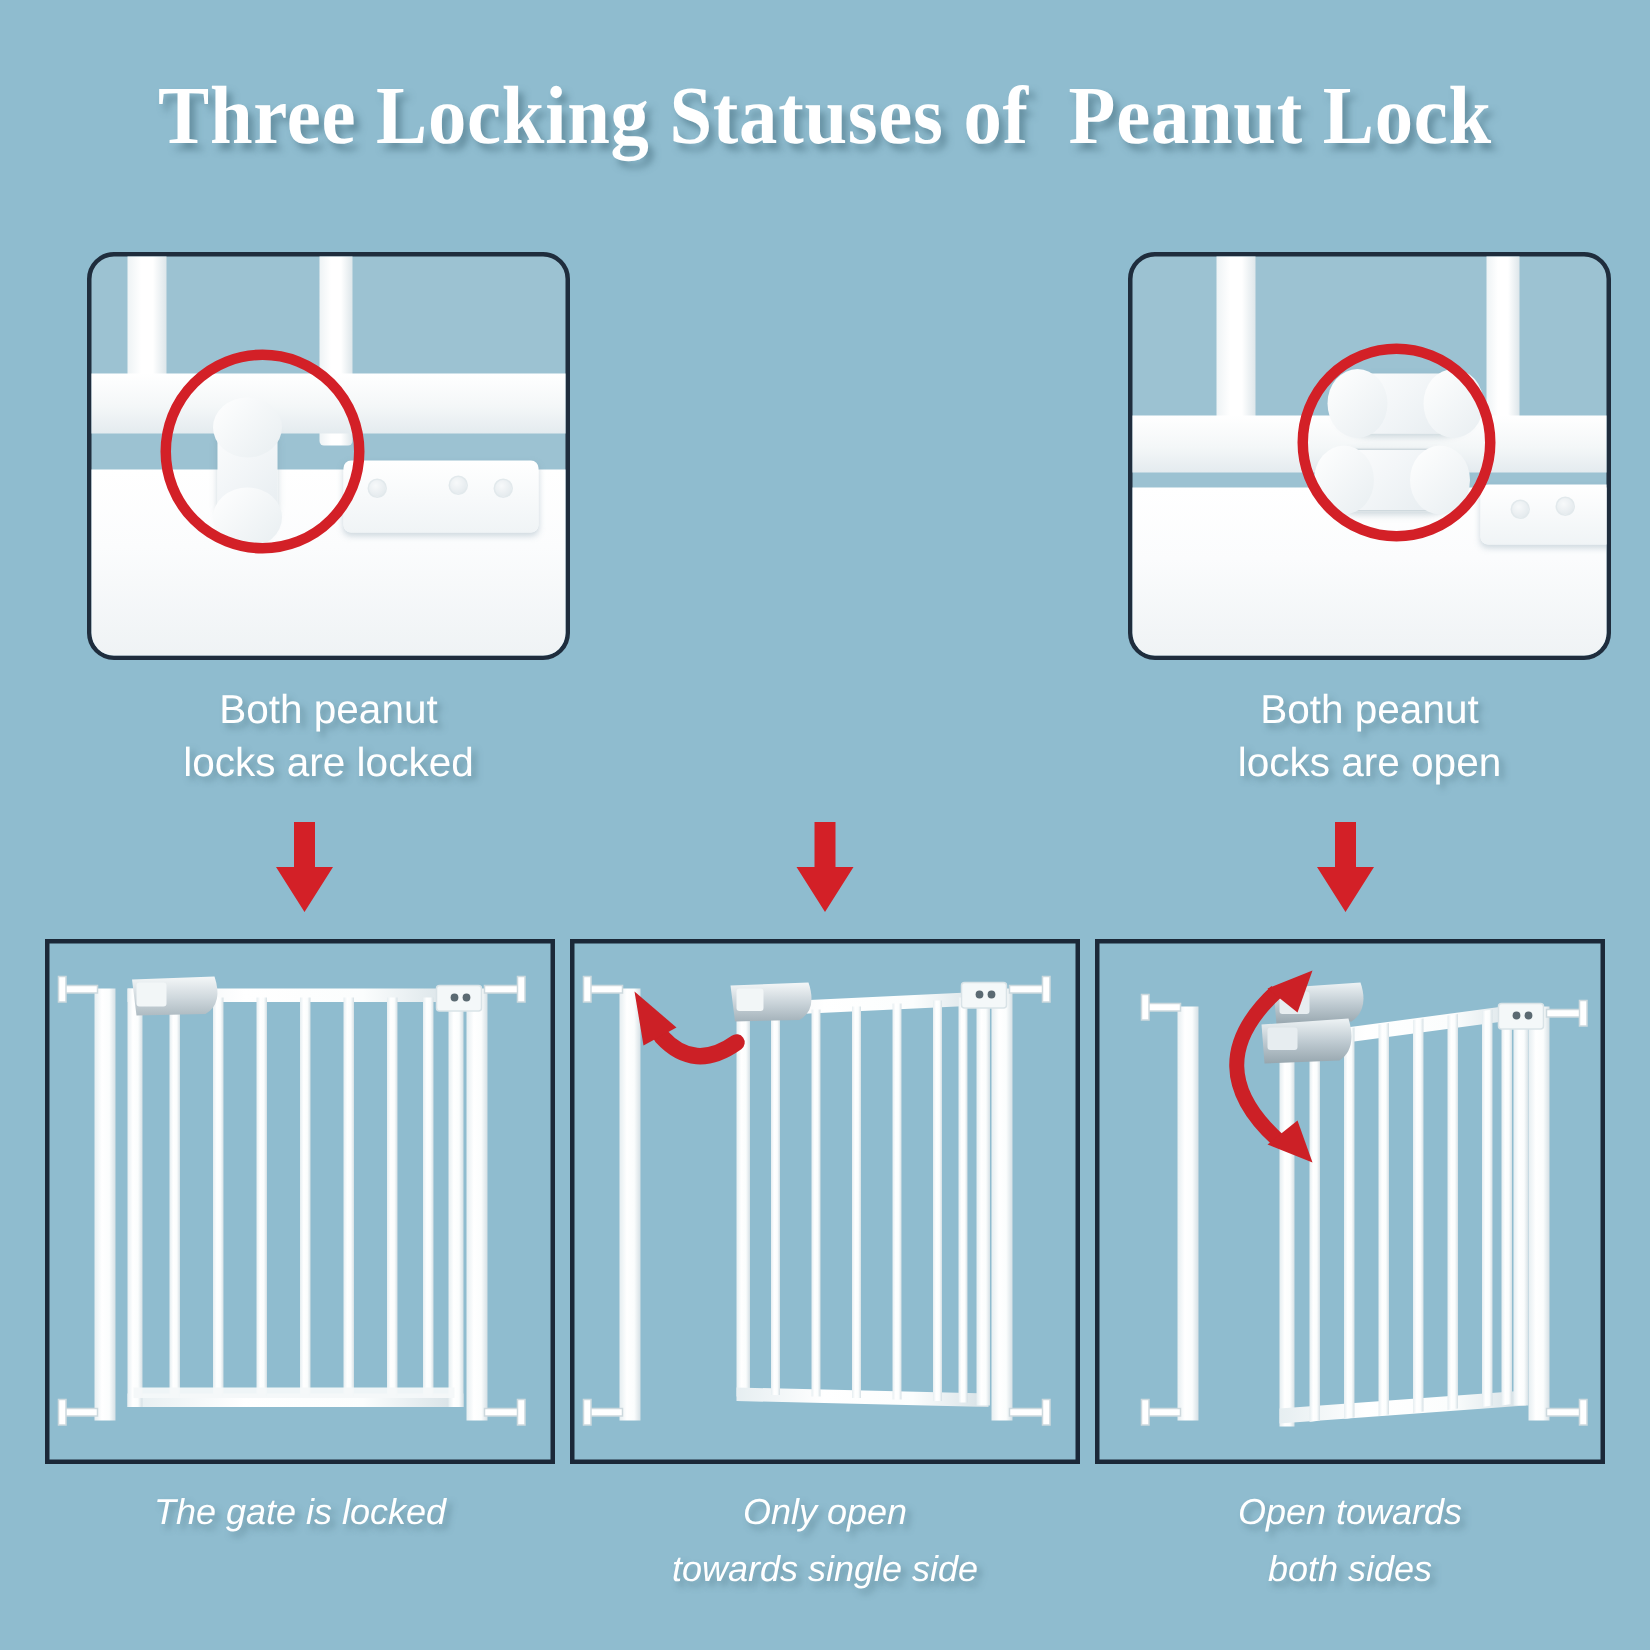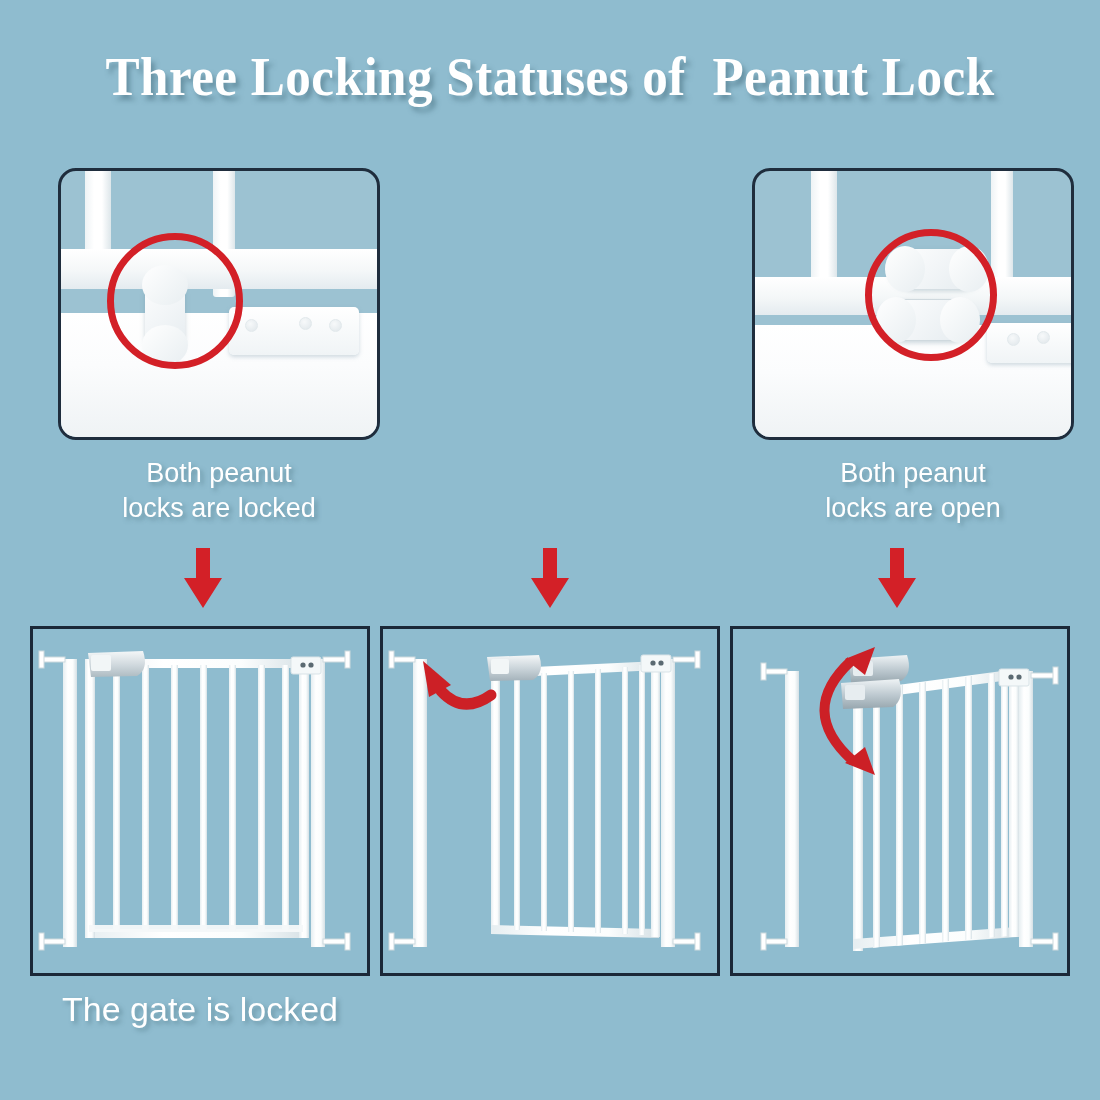--- a/index.html
+++ b/index.html
@@ -164,22 +164,23 @@
     color: #ffffff;
     font-size: 27px;
     line-height: 35px;
     font-weight: normal;
     text-align: center;
     text-shadow: 3px 3px 4px rgba(75,115,130,0.5);
     white-space: pre-line;
   }
   .caption.bottom {
     margin-top: 14px;
-    font-size: 34px;
+    font-size: 24px;
     line-height: 38px;
+    font-style: italic;
   }
 
   
   .arrows {
     position: absolute;
     top: 548px;
     left: 0;
     width: 1100px;
     display: flex;
     justify-content: space-between;
@@ -413,20 +414,22 @@
           <circle cx="270" cy="34" r="2.6" fill="#5b6a72"></circle>
             <circle cx="278" cy="34" r="2.6" fill="#5b6a72"></circle>
         </g>
 
         <g>
           <path d="M108 66 Q80 86 58 62" fill="none" stroke="#cc2026" stroke-width="11" stroke-linecap="round"></path>
           <polygon points="40,32 68,56 46,68" fill="#cc2026"></polygon>
         </g>
       </svg>
     </div>
+    <div class="caption bottom">Only open
+towards single side</div>
   </div>
 
   <div class="col2">
     <div class="gatebox">
       <svg class="gate-svg" viewBox="0 0 334 344">
         <defs>
           <linearGradient id="tube3" x1="0" y1="0" x2="1" y2="0">
             <stop offset="0%" stop-color="#e6eef1"></stop>
               <stop offset="35%" stop-color="#ffffff"></stop>
             <stop offset="70%" stop-color="#fbfdfd"></stop>
@@ -485,14 +488,16 @@
             <circle cx="286" cy="48" r="2.6" fill="#5b6a72"></circle>
         </g>
 
         <g>
           <path d="M118 32 Q64 82 120 132" fill="none" stroke="#cc2026" stroke-width="10" stroke-linecap="butt"></path>
           <polygon points="142,18 112,30 132,46" fill="#cc2026"></polygon>
           <polygon points="142,146 112,134 132,118" fill="#cc2026"></polygon>
         </g>
       </svg>
     </div>
+    <div class="caption bottom">Open towards
+both sides</div>
   </div>
 </div>
 
 </body></html>

